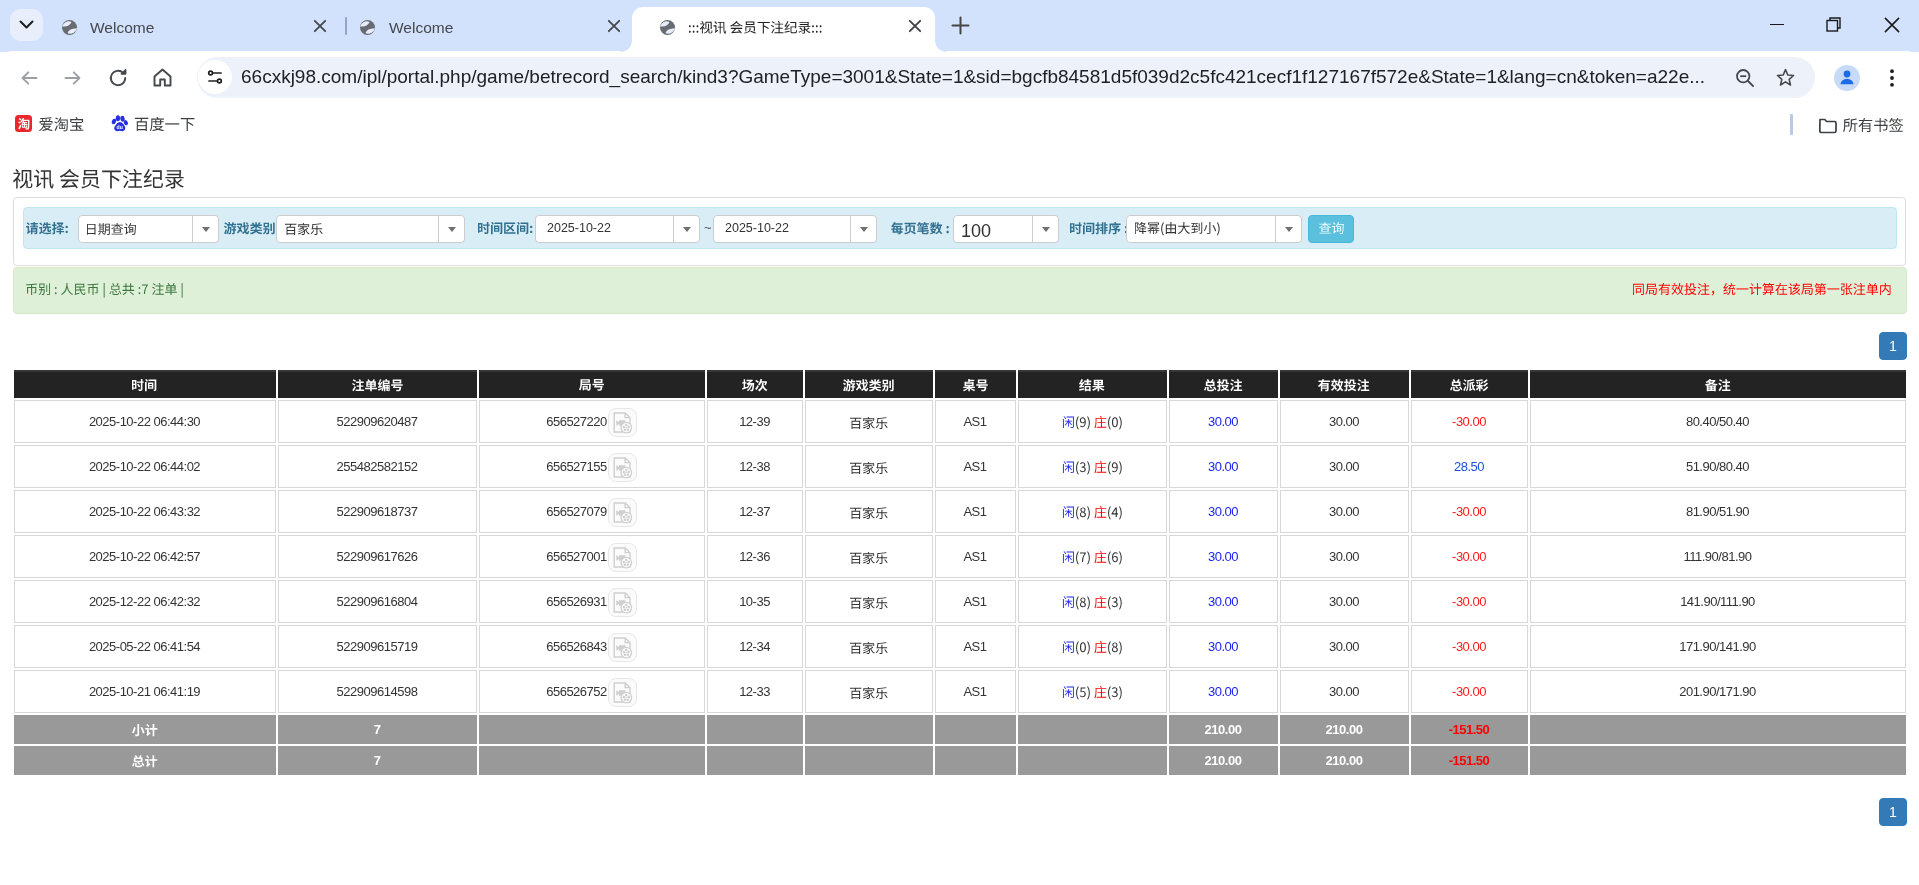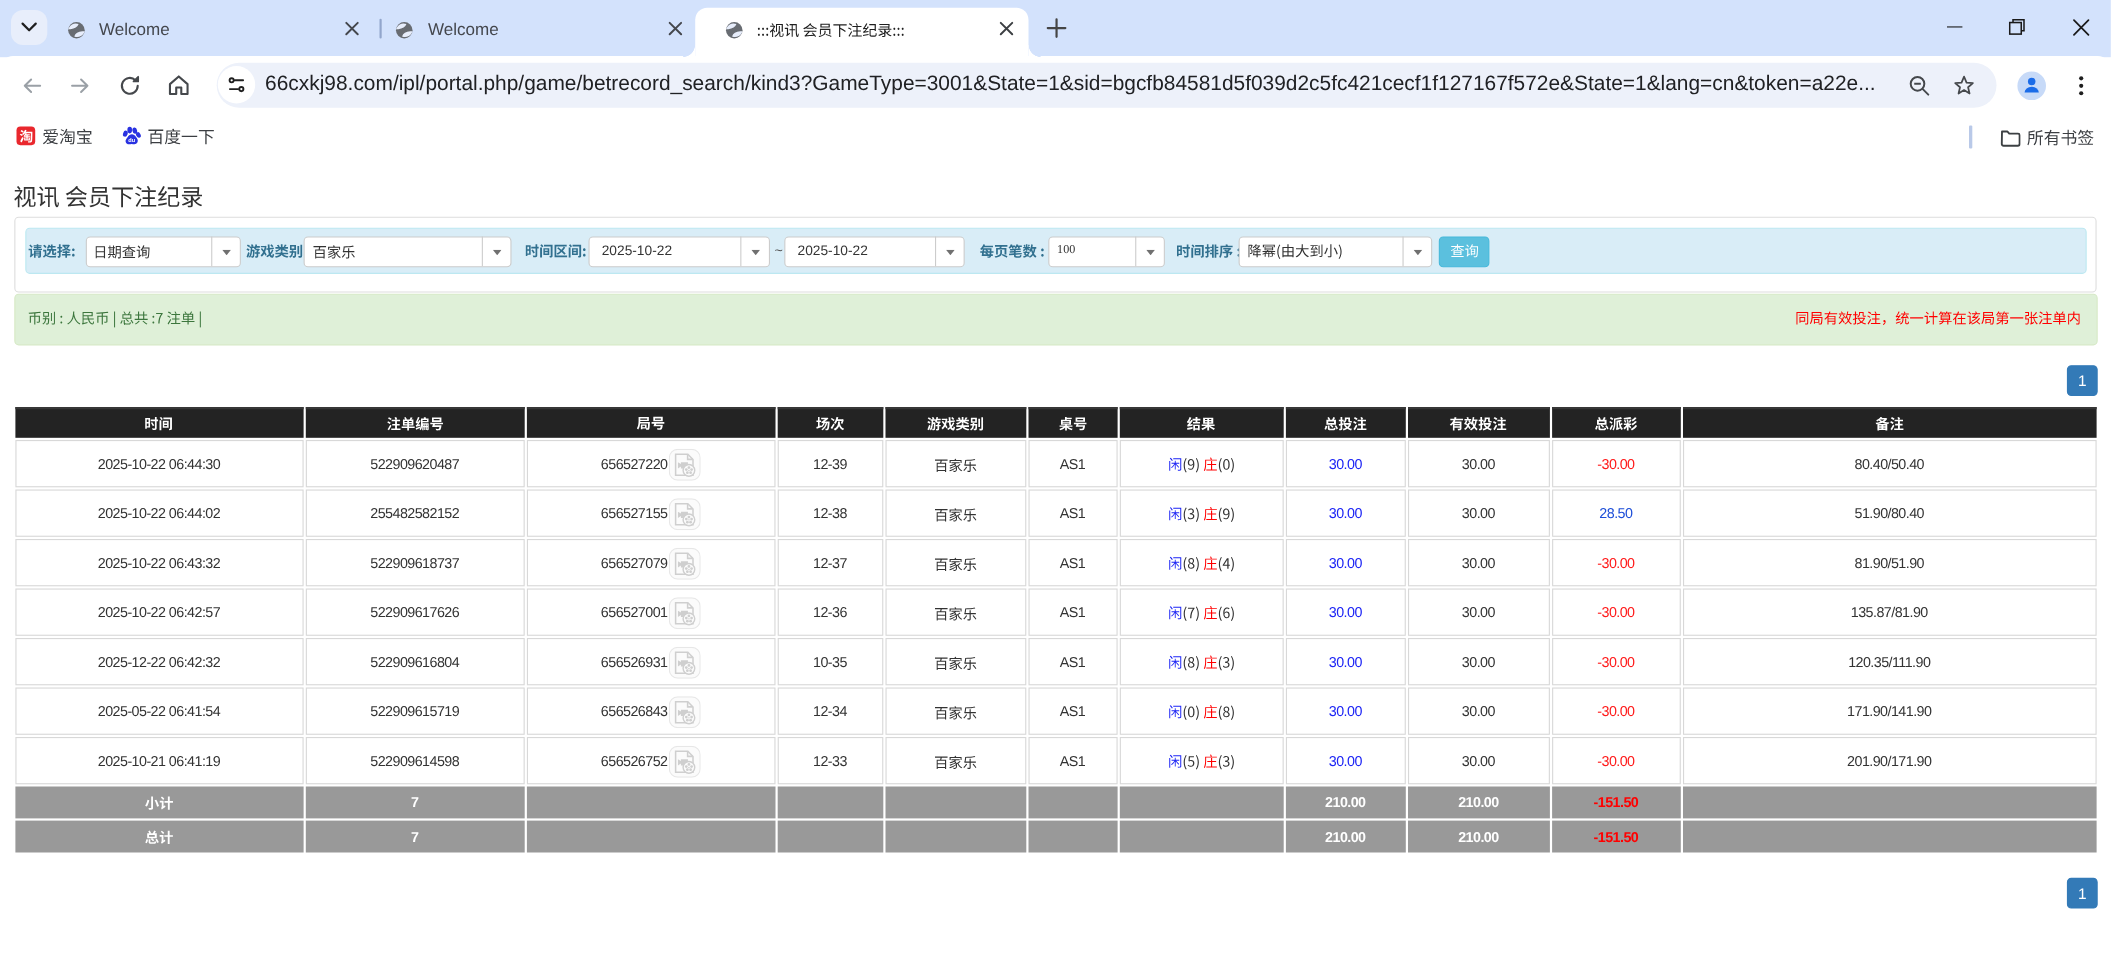--- a/index.html
+++ b/index.html
@@ -325,21 +325,21 @@
     <use href="#an" transform="translate(13.6,12.2) scale(0.130)" fill="#31708f"></use>
     <use href="#ao" transform="translate(26.6,12.2) scale(0.130)" fill="#31708f"></use>
     <use href="#ap" transform="translate(39.6,12.2) scale(0.130)" fill="#31708f"></use>
     <use href="#y" transform="translate(55.6,12.2) scale(0.130)" fill="#31708f"></use>
   </svg>
 <div style="position:absolute;left:953.0px;top:214.5px;width:106.0px;height:28px;background:#fff;border:1px solid #ccc;border-radius:4px;box-sizing:border-box"></div>
 <div style="position:absolute;left:1032.0px;top:215px;width:1px;height:27px;background:#ccc"></div>
 <svg style="position:absolute;left:1041.5px;top:226.5px" width="8" height="5" viewBox="0 0 8 5">
     <path d="M0 0 h8 l-4 5z" fill="#707070"></path>
   </svg>
-<div style="position:absolute;left:961.0px;top:221px;font-size:11px;color:#333;font-family:Liberation Serif, serif">100</div>
+<div style="position:absolute;left:961.0px;top:221px;font-size:18px;color:#333;font-family:Liberation Sans, sans-serif">100</div>
 <svg style="position:absolute;left:1069.0px;top:220.8px;" width="59.4" height="14.4" viewBox="0 0 59.4 14.4">
     <use href="#aj" transform="translate(0.1,12.2) scale(0.130)" fill="#31708f"></use>
     <use href="#ak" transform="translate(13.1,12.2) scale(0.130)" fill="#31708f"></use>
     <use href="#ar" transform="translate(26.1,12.2) scale(0.130)" fill="#31708f"></use>
     <use href="#as" transform="translate(39.1,12.2) scale(0.130)" fill="#31708f"></use>
     <use href="#y" transform="translate(55.1,12.2) scale(0.130)" fill="#31708f"></use>
   </svg>
 <div style="position:absolute;left:1126.0px;top:214.5px;width:176.0px;height:28px;background:#fff;border:1px solid #ccc;border-radius:4px;box-sizing:border-box"></div>
 <div style="position:absolute;left:1275.0px;top:215px;width:1px;height:27px;background:#ccc"></div>
 <svg style="position:absolute;left:1284.5px;top:226.5px" width="8" height="5" viewBox="0 0 8 5">
@@ -629,21 +629,21 @@
             <use href="#bi" transform="translate(17.3,12.0) scale(0.130)" fill="#333"></use>
             <use href="#ba" transform="translate(24.6,12.0) scale(0.130)" fill="#333"></use>
             <use href="#cq" transform="translate(31.9,12.0) scale(0.130)" fill="#ff0000"></use>
             <use href="#av" transform="translate(44.9,12.0) scale(0.130)" fill="#333"></use>
             <use href="#cv" transform="translate(49.3,12.0) scale(0.130)" fill="#333"></use>
             <use href="#ba" transform="translate(56.5,12.0) scale(0.130)" fill="#333"></use>
           </svg></td>
         <td class="c" style="color:#1c24f5">30.00</td>
         <td class="c">30.00</td>
         <td class="c" style="color:#ff1a1a">-30.00</td>
-        <td class="c">135.87/81.90</td>
+        <td class="c">111.90/81.90</td>
       </tr>
       <tr>
         <td class="c">2025-12-22 06:42:32</td>
         <td class="c">522909616804</td>
         <td class="c">656526931<svg style="vertical-align:middle;margin-left:1px" width="29" height="29" viewBox="0 0 29 29">
             <rect x="0.5" y="0.5" width="28" height="28" rx="7.5" fill="#fbfbfb" stroke="#e7e7e7"></rect>
             <g stroke="#cfcfcf" fill="none" stroke-width="1.4">
               <path d="M6.2 5 h11.1 l4.7 4.7 V24 H6.2z"></path>
               <path d="M17.1 5.2 V9.6 H21.8"></path>
             </g>
@@ -671,21 +671,21 @@
             <use href="#ct" transform="translate(17.3,12.0) scale(0.130)" fill="#333"></use>
             <use href="#ba" transform="translate(24.6,12.0) scale(0.130)" fill="#333"></use>
             <use href="#cq" transform="translate(31.9,12.0) scale(0.130)" fill="#ff0000"></use>
             <use href="#av" transform="translate(44.9,12.0) scale(0.130)" fill="#333"></use>
             <use href="#cs" transform="translate(49.3,12.0) scale(0.130)" fill="#333"></use>
             <use href="#ba" transform="translate(56.5,12.0) scale(0.130)" fill="#333"></use>
           </svg></td>
         <td class="c" style="color:#1c24f5">30.00</td>
         <td class="c">30.00</td>
         <td class="c" style="color:#ff1a1a">-30.00</td>
-        <td class="c">120.35/111.90</td>
+        <td class="c">141.90/111.90</td>
       </tr>
       <tr>
         <td class="c">2025-05-22 06:41:54</td>
         <td class="c">522909615719</td>
         <td class="c">656526843<svg style="vertical-align:middle;margin-left:1px" width="29" height="29" viewBox="0 0 29 29">
             <rect x="0.5" y="0.5" width="28" height="28" rx="7.5" fill="#fbfbfb" stroke="#e7e7e7"></rect>
             <g stroke="#cfcfcf" fill="none" stroke-width="1.4">
               <path d="M6.2 5 h11.1 l4.7 4.7 V24 H6.2z"></path>
               <path d="M17.1 5.2 V9.6 H21.8"></path>
             </g>

